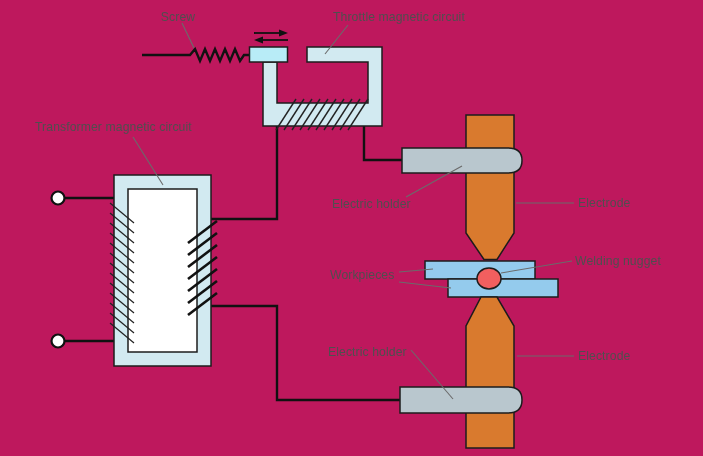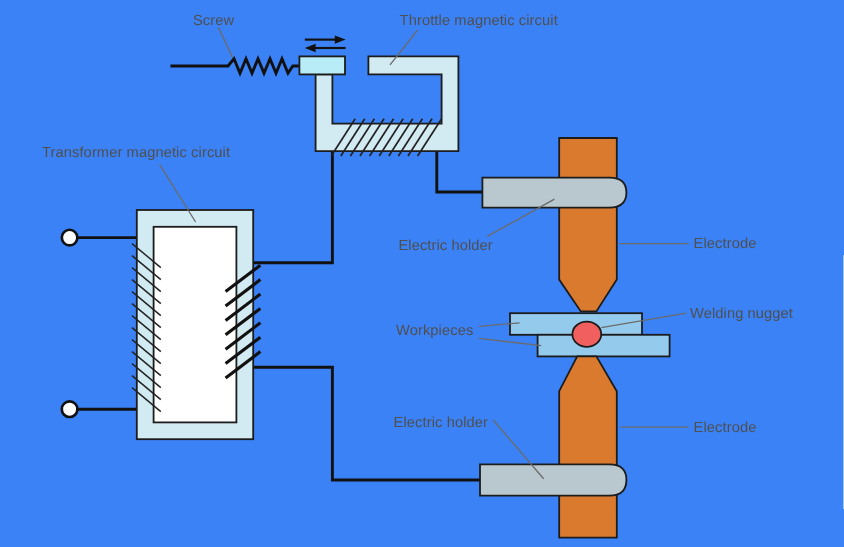--- a/index.html
+++ b/index.html
@@ -1,19 +1,19 @@
 <!DOCTYPE html>
 <html><head>
 <meta charset="utf-8">
 <style>
   html,body{margin:0;padding:0;background:#fff;}
   .canvas{
     position:relative;
     width:703px;height:456px;
-    background:#3b82f6;
+    background:#be185d;
     font-family:"Liberation Sans", sans-serif;
     overflow:hidden;
   }
   svg{display:block;}
   .lbl{
     font-family:"Liberation Sans", sans-serif;
     font-size:12.2px;
     fill:#4f4f4f;
     letter-spacing:0.1px;
   }

